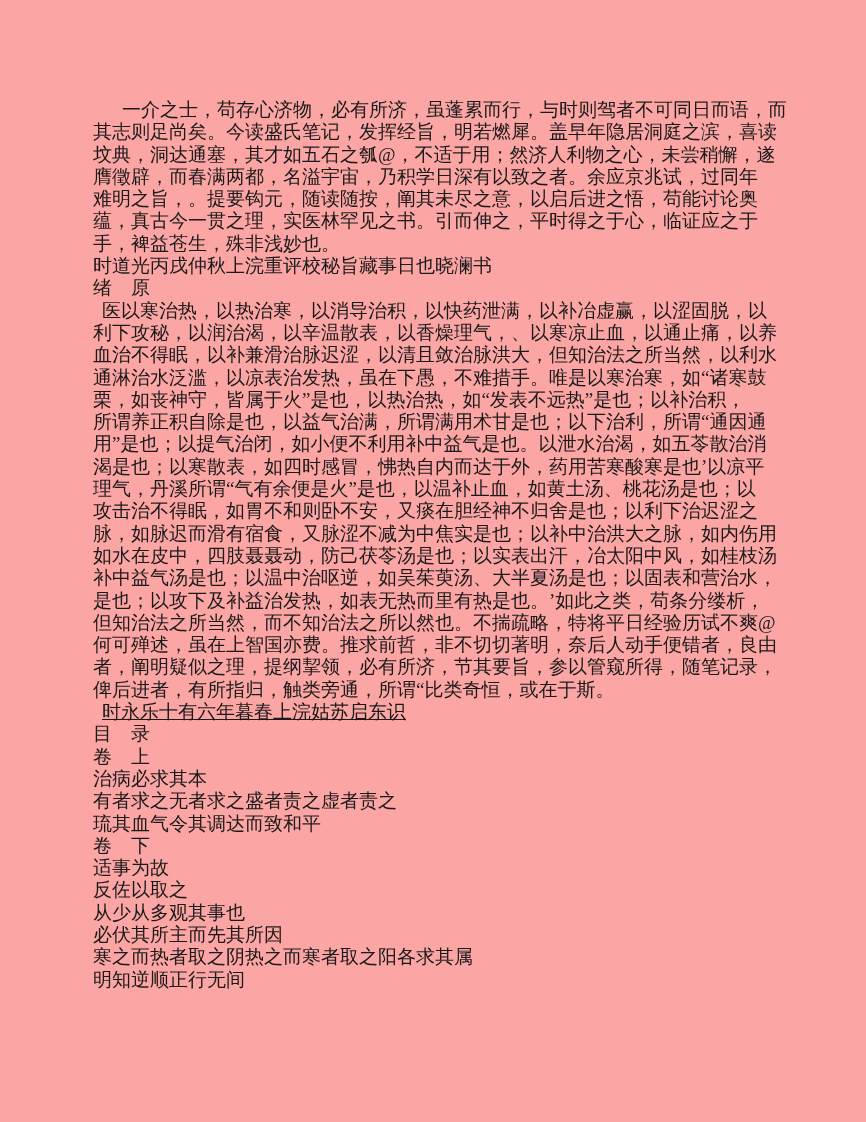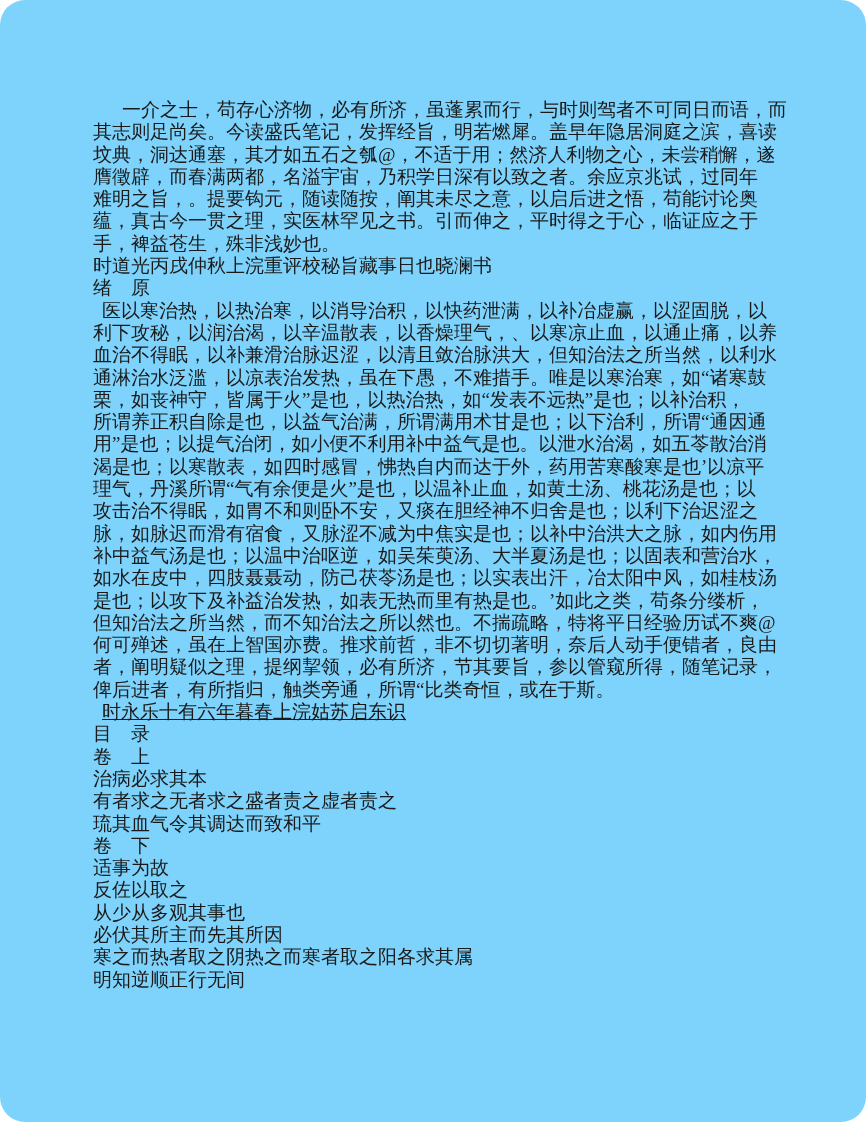--- a/index.html
+++ b/index.html
@@ -4,24 +4,23 @@
 <style>
   html, body {
     margin: 0;
     padding: 0;
     background: #ffffff;
   }
   .page {
     position: relative;
     width: 866px;
     height: 1122px;
-    background: #7dd3fc;
+    background: #fca5a5;
     overflow: hidden;
     font-family: "Liberation Serif", "DejaVu Serif", serif;
-    border-radius: 25px;
   }
   .text-block {
     position: absolute;
     left: 93px;
     top: 99px;
     width: 695px;
     font-size: 19px;
     line-height: 22.3px;
     color: #1a1a1a;
     letter-spacing: 0;
@@ -51,22 +50,22 @@
       <div class="text-line">利下攻秘，以润治渴，以辛温散表，以香燥理气，、以寒凉止血，以通止痛，以养</div>
       <div class="text-line">血治不得眠，以补兼滑治脉迟涩，以清且敛治脉洪大，但知治法之所当然，以利水</div>
       <div class="text-line">通淋治水泛滥，以凉表治发热，虽在下愚，不难措手。唯是以寒治寒，如“诸寒鼓</div>
       <div class="text-line">栗，如丧神守，皆属于火”是也，以热治热，如“发表不远热”是也；以补治积，</div>
       <div class="text-line">所谓养正积自除是也，以益气治满，所谓满用术甘是也；以下治利，所谓“通因通</div>
       <div class="text-line">用”是也；以提气治闭，如小便不利用补中益气是也。以泄水治渴，如五苓散治消</div>
       <div class="text-line">渴是也；以寒散表，如四时感冒，怫热自内而达于外，药用苦寒酸寒是也’以凉平</div>
       <div class="text-line">理气，丹溪所谓“气有余便是火”是也，以温补止血，如黄土汤、桃花汤是也；以</div>
       <div class="text-line">攻击治不得眠，如胃不和则卧不安，又痰在胆经神不归舍是也；以利下治迟涩之</div>
       <div class="text-line">脉，如脉迟而滑有宿食，又脉涩不减为中焦实是也；以补中治洪大之脉，如内伤用</div>
+      <div class="text-line">如水在皮中，四肢聂聂动，防己茯苓汤是也；以实表出汗，冶太阳中风，如桂枝汤</div>
       <div class="text-line">补中益气汤是也；以温中治呕逆，如吴茱萸汤、大半夏汤是也；以固表和营治水，</div>
-      <div class="text-line">如水在皮中，四肢聂聂动，防己茯苓汤是也；以实表出汗，冶太阳中风，如桂枝汤</div>
       <div class="text-line">是也；以攻下及补益治发热，如表无热而里有热是也。’如此之类，苟条分缕析，</div>
       <div class="text-line">但知治法之所当然，而不知治法之所以然也。不揣疏略，特将平日经验历试不爽@</div>
       <div class="text-line">何可殚述，虽在上智国亦费。推求前哲，非不切切著明，奈后人动手便错者，良由</div>
       <div class="text-line">者，阐明疑似之理，提纲挈领，必有所济，节其要旨，参以管窥所得，随笔记录，</div>
       <div class="text-line">俾后进者，有所指归，触类旁通，所谓“比类奇恒，或在于斯。</div>
       <div class="text-line" style="padding-left: 9px; text-decoration: underline;">时永乐十有六年暮春上浣姑苏启东识</div>
       <div class="text-line">目　录</div>
       <div class="text-line">卷　上</div>
       <div class="text-line">治病必求其本</div>
       <div class="text-line">有者求之无者求之盛者责之虚者责之</div>

